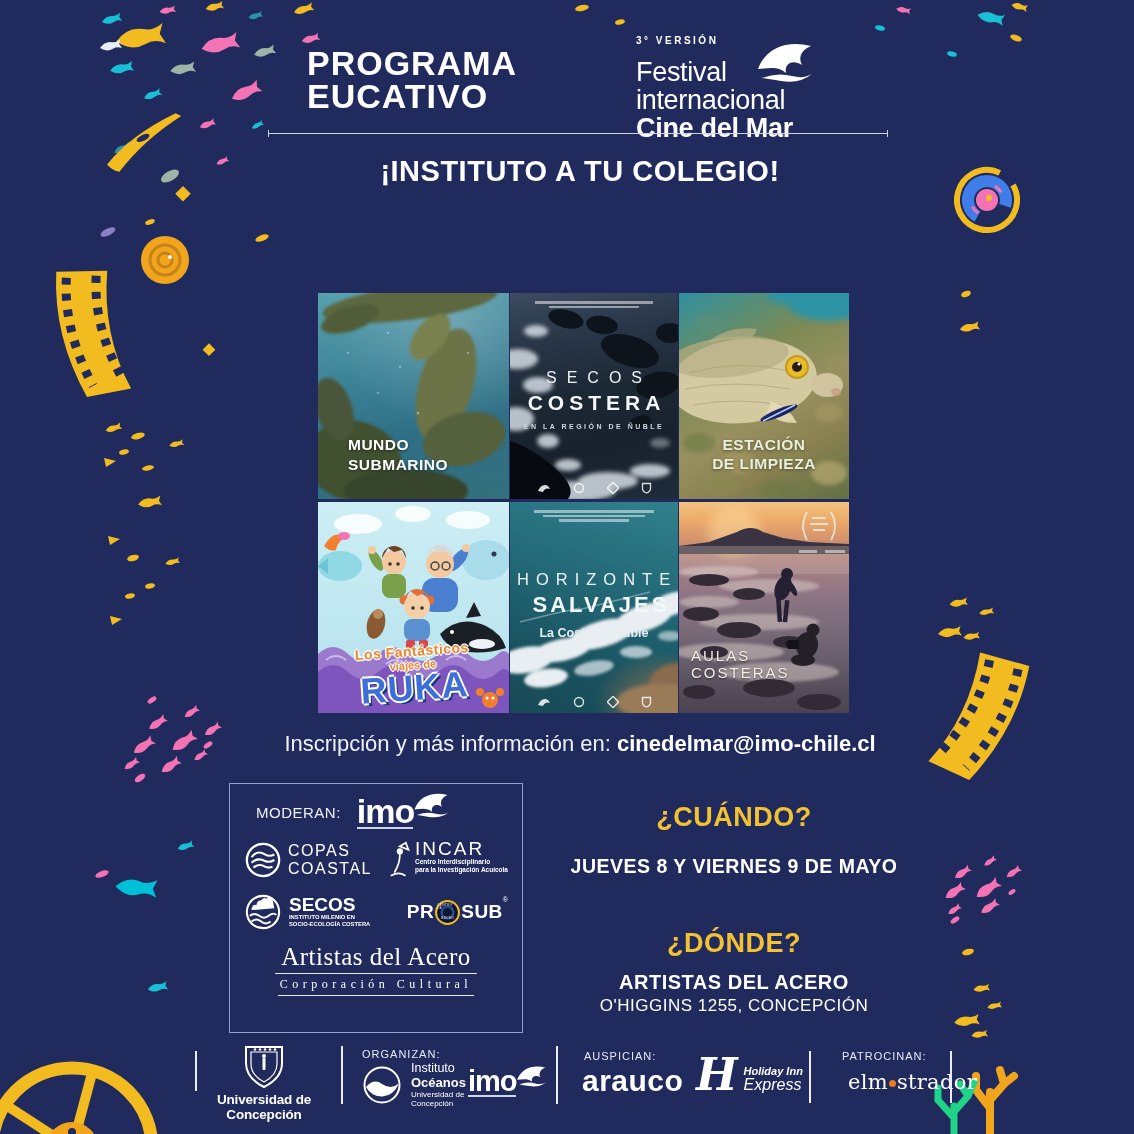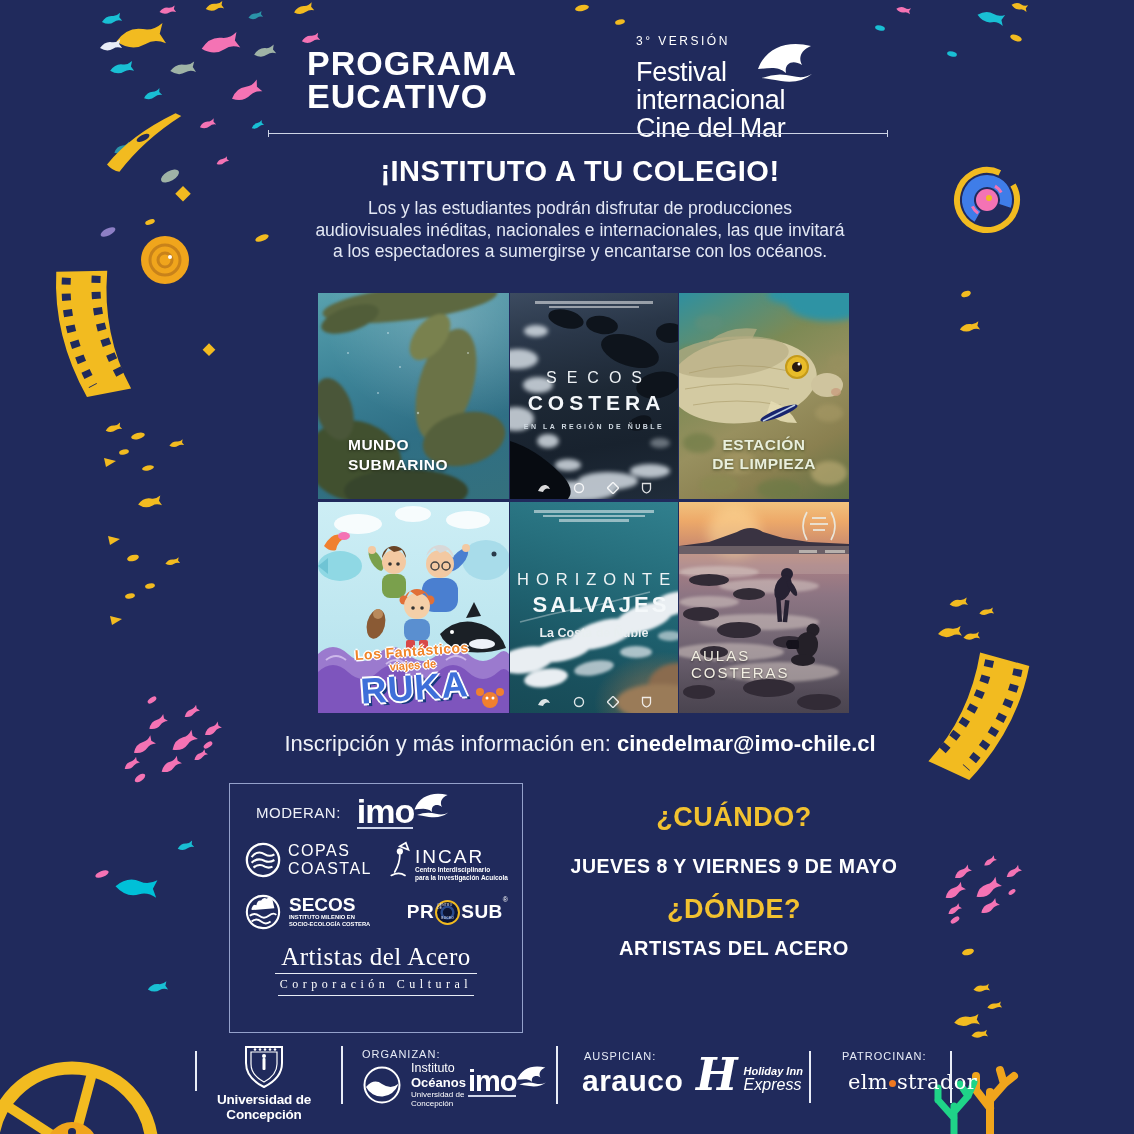--- a/index.html
+++ b/index.html
@@ -6,23 +6,23 @@
   .canvas{position:relative;width:1134px;height:1134px;background:#202a5c;overflow:hidden;
           font-family:"Liberation Sans",sans-serif;color:#fff}
   .abs{position:absolute}
   svg{display:block}
   .deco{position:absolute;left:0;top:0;pointer-events:none}
   .perf{fill:none;stroke:#202a5c;stroke-width:9;stroke-dasharray:7 9}
 
   
   .program{left:307px;top:47px;font-size:34px;line-height:33px;font-weight:800;letter-spacing:1px}
   .festival{left:636px;top:27px;line-height:28px}
-  .fver{font-size:12px;letter-spacing:2.5px;font-weight:400;display:block;margin-bottom:3px}
+  .fver{font-size:10px;letter-spacing:2.5px;font-weight:700;display:block;margin-bottom:3px}
   .fl{font-size:27px;font-weight:400;letter-spacing:-.3px;display:block}
-  .fb{font-weight:400}
+  .fb{font-weight:700}
   .fwave{position:absolute;left:118px;top:12px}
   .rule{left:268px;top:133px;width:620px;height:1px;background:#cdd4e6}
   .rule::before,.rule::after{content:"";position:absolute;top:-3px;width:1px;height:7px;background:#cdd4e6}
   .rule::before{left:0}.rule::after{right:0}
 
   
   .headline{left:250px;top:155px;width:660px;text-align:center;font-size:29px;font-weight:800;letter-spacing:.5px}
   .bodycopy{left:227px;top:198px;width:706px;text-align:center;font-size:17.5px;line-height:21.5px;color:#e3e8f4}
 
   
@@ -65,21 +65,21 @@
   
   .mbox{left:229px;top:783px;width:294px;height:250px;border:1px solid #94a1cb;box-sizing:border-box;padding:12px 14px 8px}
   .mrow1{display:flex;align-items:center;gap:16px;margin-left:12px}
   .mlabel{font-size:15px;letter-spacing:.5px;color:#eef1f8}
   .imo{display:flex;align-items:flex-start}
   .imo-t{font-size:34px;line-height:30px;font-weight:800;letter-spacing:-1px}
   .imo-bar{width:56px;height:2px;background:#cfd6ea;margin-top:1px}
   .mrow2{display:flex;justify-content:space-between;margin-top:10px;align-items:center}
   .copas{display:flex;align-items:center;gap:6px}
   .copas-t{font-size:16px;letter-spacing:1.5px;line-height:18px;font-weight:400}
-  .incar{display:flex;align-items:flex-end;gap:4px}
+  .incar{display:flex;align-items:flex-start;gap:4px}
   .incar-n{font-size:19px;letter-spacing:2px;font-weight:500;line-height:19px}
   .incar-s{font-size:6.5px;font-weight:700;line-height:7.5px}
   .mrow3{display:flex;justify-content:space-between;margin-top:12px;align-items:center}
   .secos{display:flex;align-items:center;gap:7px}
   .secos-n{font-size:19px;font-weight:800;line-height:18px}
   .secos-s{font-size:5.8px;font-weight:600;line-height:6.8px}
   .prosub{display:flex;align-items:center}
   .ps-t{font-size:19px;font-weight:800;letter-spacing:.5px}
   .ps-badge{width:25px;height:25px;border-radius:50%;margin:0 1px;border:2px solid #f2bb20;box-sizing:border-box;
             background:radial-gradient(circle,#0d1535 0 28%,#2a4a8c 34% 44%,#0d1535 50% 100%);
@@ -89,21 +89,21 @@
   .mrow4{margin-top:12px;text-align:center}
   .ada{font-family:"Liberation Serif",serif;font-size:25px;letter-spacing:.5px;display:inline-block;
        border-bottom:1.5px solid #e8ecf5;padding:0 6px 2px}
   .adc{font-family:"Liberation Serif",serif;font-size:12px;letter-spacing:4.5px;display:inline-block;
        border-bottom:1px solid #e8ecf5;padding:2px 2px 3px;margin-top:1px}
 
   
   .schedule{left:567px;top:802px;width:334px;text-align:center}
   .q{font-size:27px;font-weight:800;color:#f2c230;letter-spacing:.5px}
   .when-v{font-size:19.5px;font-weight:800;letter-spacing:.5px;margin-top:22px}
-  .q2{margin-top:16px}
+  .q2{margin-top:50px}
   .venue{font-size:20px;font-weight:800;letter-spacing:.5px;margin-top:12px}
   .addr{font-size:17px;letter-spacing:.5px;margin-top:2px;font-weight:400}
 
   
   .vline{position:absolute;width:1.5px;background:#e9edf7}
   .flabel{position:absolute;font-size:11px;letter-spacing:1px;color:#e6ebf6}
   .udec{left:188px;top:1044px;width:152px;text-align:center}
   .udec-n{font-size:13.5px;font-weight:700;margin-top:2px;letter-spacing:-.2px}
   .io{left:362px;top:1062px;display:flex;gap:9px;align-items:center}
   .io-c1{font-size:12.5px;line-height:13px}
@@ -311,25 +311,20 @@
     <span class="fl">internacional</span>
     <span class="fl fb">Cine del Mar</span>
     <svg class="fwave" width="64" height="46" viewBox="0 0 64 46">
         <use href="#wave" fill="#fff"></use>
       </svg>
   </div>
 
   <div class="abs rule"></div>
 
   <div class="abs headline">¡INSTITUTO A TU COLEGIO!</div>
-  <div class="abs bodycopy">
-    <div>Los y las estudiantes podrán disfrutar de producciones</div>
-    <div>audiovisuales inéditas, nacionales e internacionales, las que invitará</div>
-    <div>a los espectadores a sumergirse y encantarse con los océanos.</div>
-  </div>
 
   <div class="posters">
 
     <div class="poster p-mundo">
       <svg viewBox="0 0 191 206">
         <g style="filter:blur(1.5px)">
           <ellipse cx="92" cy="10" rx="88" ry="17" fill="#5d6840" transform="rotate(-7 92 10)"></ellipse>
           <ellipse cx="32" cy="26" rx="30" ry="12" fill="#515d39" transform="rotate(-18 32 26)"></ellipse>
           <ellipse cx="128" cy="92" rx="27" ry="58" fill="#6b7347" transform="rotate(16 128 92)"></ellipse>
           <ellipse cx="112" cy="44" rx="15" ry="27" fill="#79814e" transform="rotate(38 112 44)"></ellipse>
@@ -673,20 +668,21 @@
       <span class="ada">Artistas del Acero</span><br>
       <span class="adc">Corporación Cultural</span>
     </div>
   </div>
 
   <div class="abs schedule">
     <div class="q">¿CUÁNDO?</div>
     <div class="when-v">JUEVES 8 Y VIERNES 9 DE MAYO</div>
     <div class="q q2">¿DÓNDE?</div>
     <div class="venue">ARTISTAS DEL ACERO</div>
+    <div class="addr">O'HIGGINS 1255, CONCEPCIÓN</div>
   </div>
 
   <div class="vline" style="left:195px;top:1051px;height:40px"></div>
   <div class="abs udec">
     <svg width="42" height="46" viewBox="0 0 42 46" style="margin:0 auto">
         <use href="#shield"></use>
       </svg>
     <div class="udec-n">Universidad de Concepción</div>
   </div>
   <div class="vline" style="left:341px;top:1046px;height:58px"></div>

